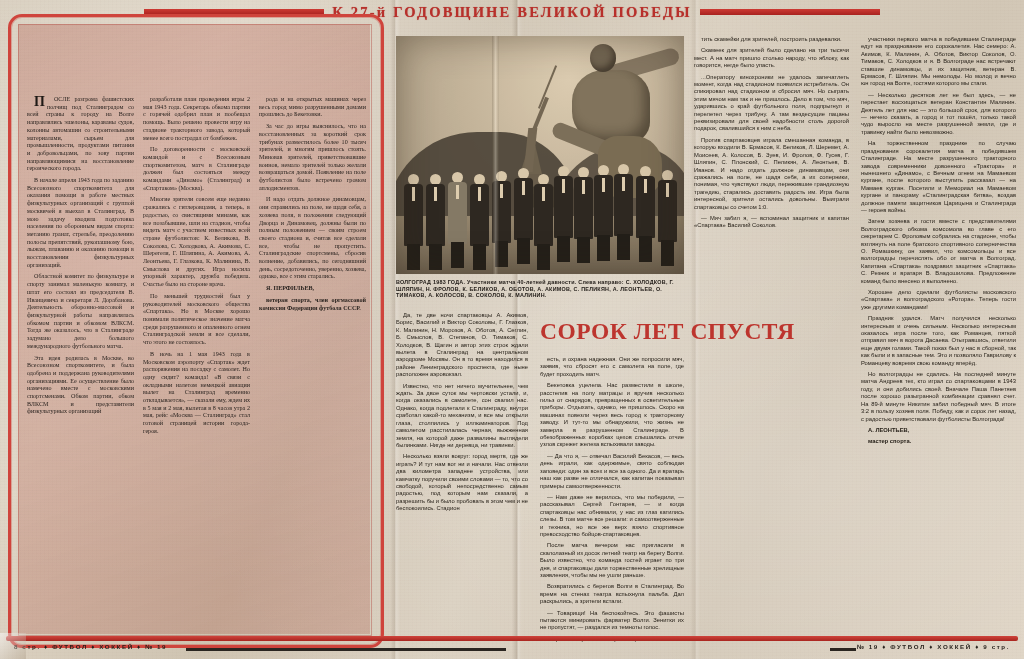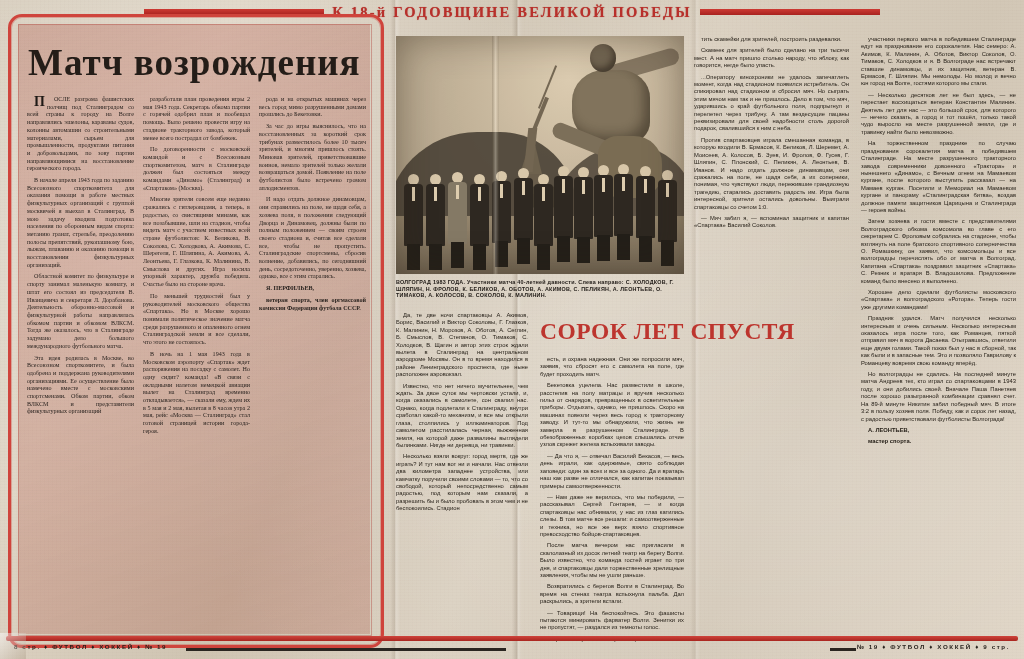--- a/index.html
+++ b/index.html
@@ -203,29 +203,28 @@
 
 <div id="page">
 
   <div id="grain"></div>
   <div class="fold f1"></div>
   <div class="fold f2"></div>
   <div class="fold f3"></div>
 
   <div id="banner">
     <div class="rule left"></div>
-    <div id="banner-title">К 18-й ГОДОВЩИНЕ ВЕЛИКОЙ ПОБЕДЫ</div>
+    <div id="banner-title">К 27-й ГОДОВЩИНЕ ВЕЛИКОЙ ПОБЕДЫ</div>
     <div class="rule right"></div>
   </div>
 
   <div id="frame"></div>
   <div id="tint"></div>
   <div id="tint-inner"></div>
 
-  <div id="headline">Матч возрождения</div>
 
   <div id="left-cols">
     <div class="lcol">
       <p class="dropcap">ПОСЛЕ разгрома фашистских полчищ под Сталинградом со всей страны к городу на Волге направлялись эшелоны, караваны судов, колонны автомашин со строительными материалами, сырьем для промышленности, продуктами питания и добровольцами, по зову партии направляющимися на восстановление героического города.</p>
       <p>В начале апреля 1943 года по заданию Всесоюзного спорткомитета для оказания помощи в работе местных физкультурных организаций с группой москвичей я выехал в Сталинград. В мою задачу входила подготовка населения по оборонным видам спорта: метанию гранат, стрельбе, преодолению полосы препятствий, рукопашному бою, лыжам, плаванию и оказанию помощи в восстановлении физкультурных организаций.</p>
       <p>Областной комитет по физкультуре и спорту занимал маленькую комнату, и штат его состоял из председателя В. Иванцевича и секретаря Л. Дорабанова. Деятельность оборонно-массовой и физкультурной работы направлялась обкомом партии и обкомом ВЛКСМ. Тогда же оказалось, что в Сталинграде задумано дело большого международного футбольного матча.</p>
       <p>Эта идея родилась в Москве, во Всесоюзном спорткомитете, и была одобрена и поддержана руководителями организациями. Ее осуществление было намечено вместе с московскими спортсменами. Обком партии, обком ВЛКСМ и представители физкультурных организаций</p>
     </div>
     <div class="lcol">
       <p>разработали план проведения игры 2 мая 1943 года. Секретарь обкома партии с горячей одобрил план и пообещал помощь. Было решено провести игру на стадионе тракторного завода, который менее всего пострадал от бомбежек.</p>

